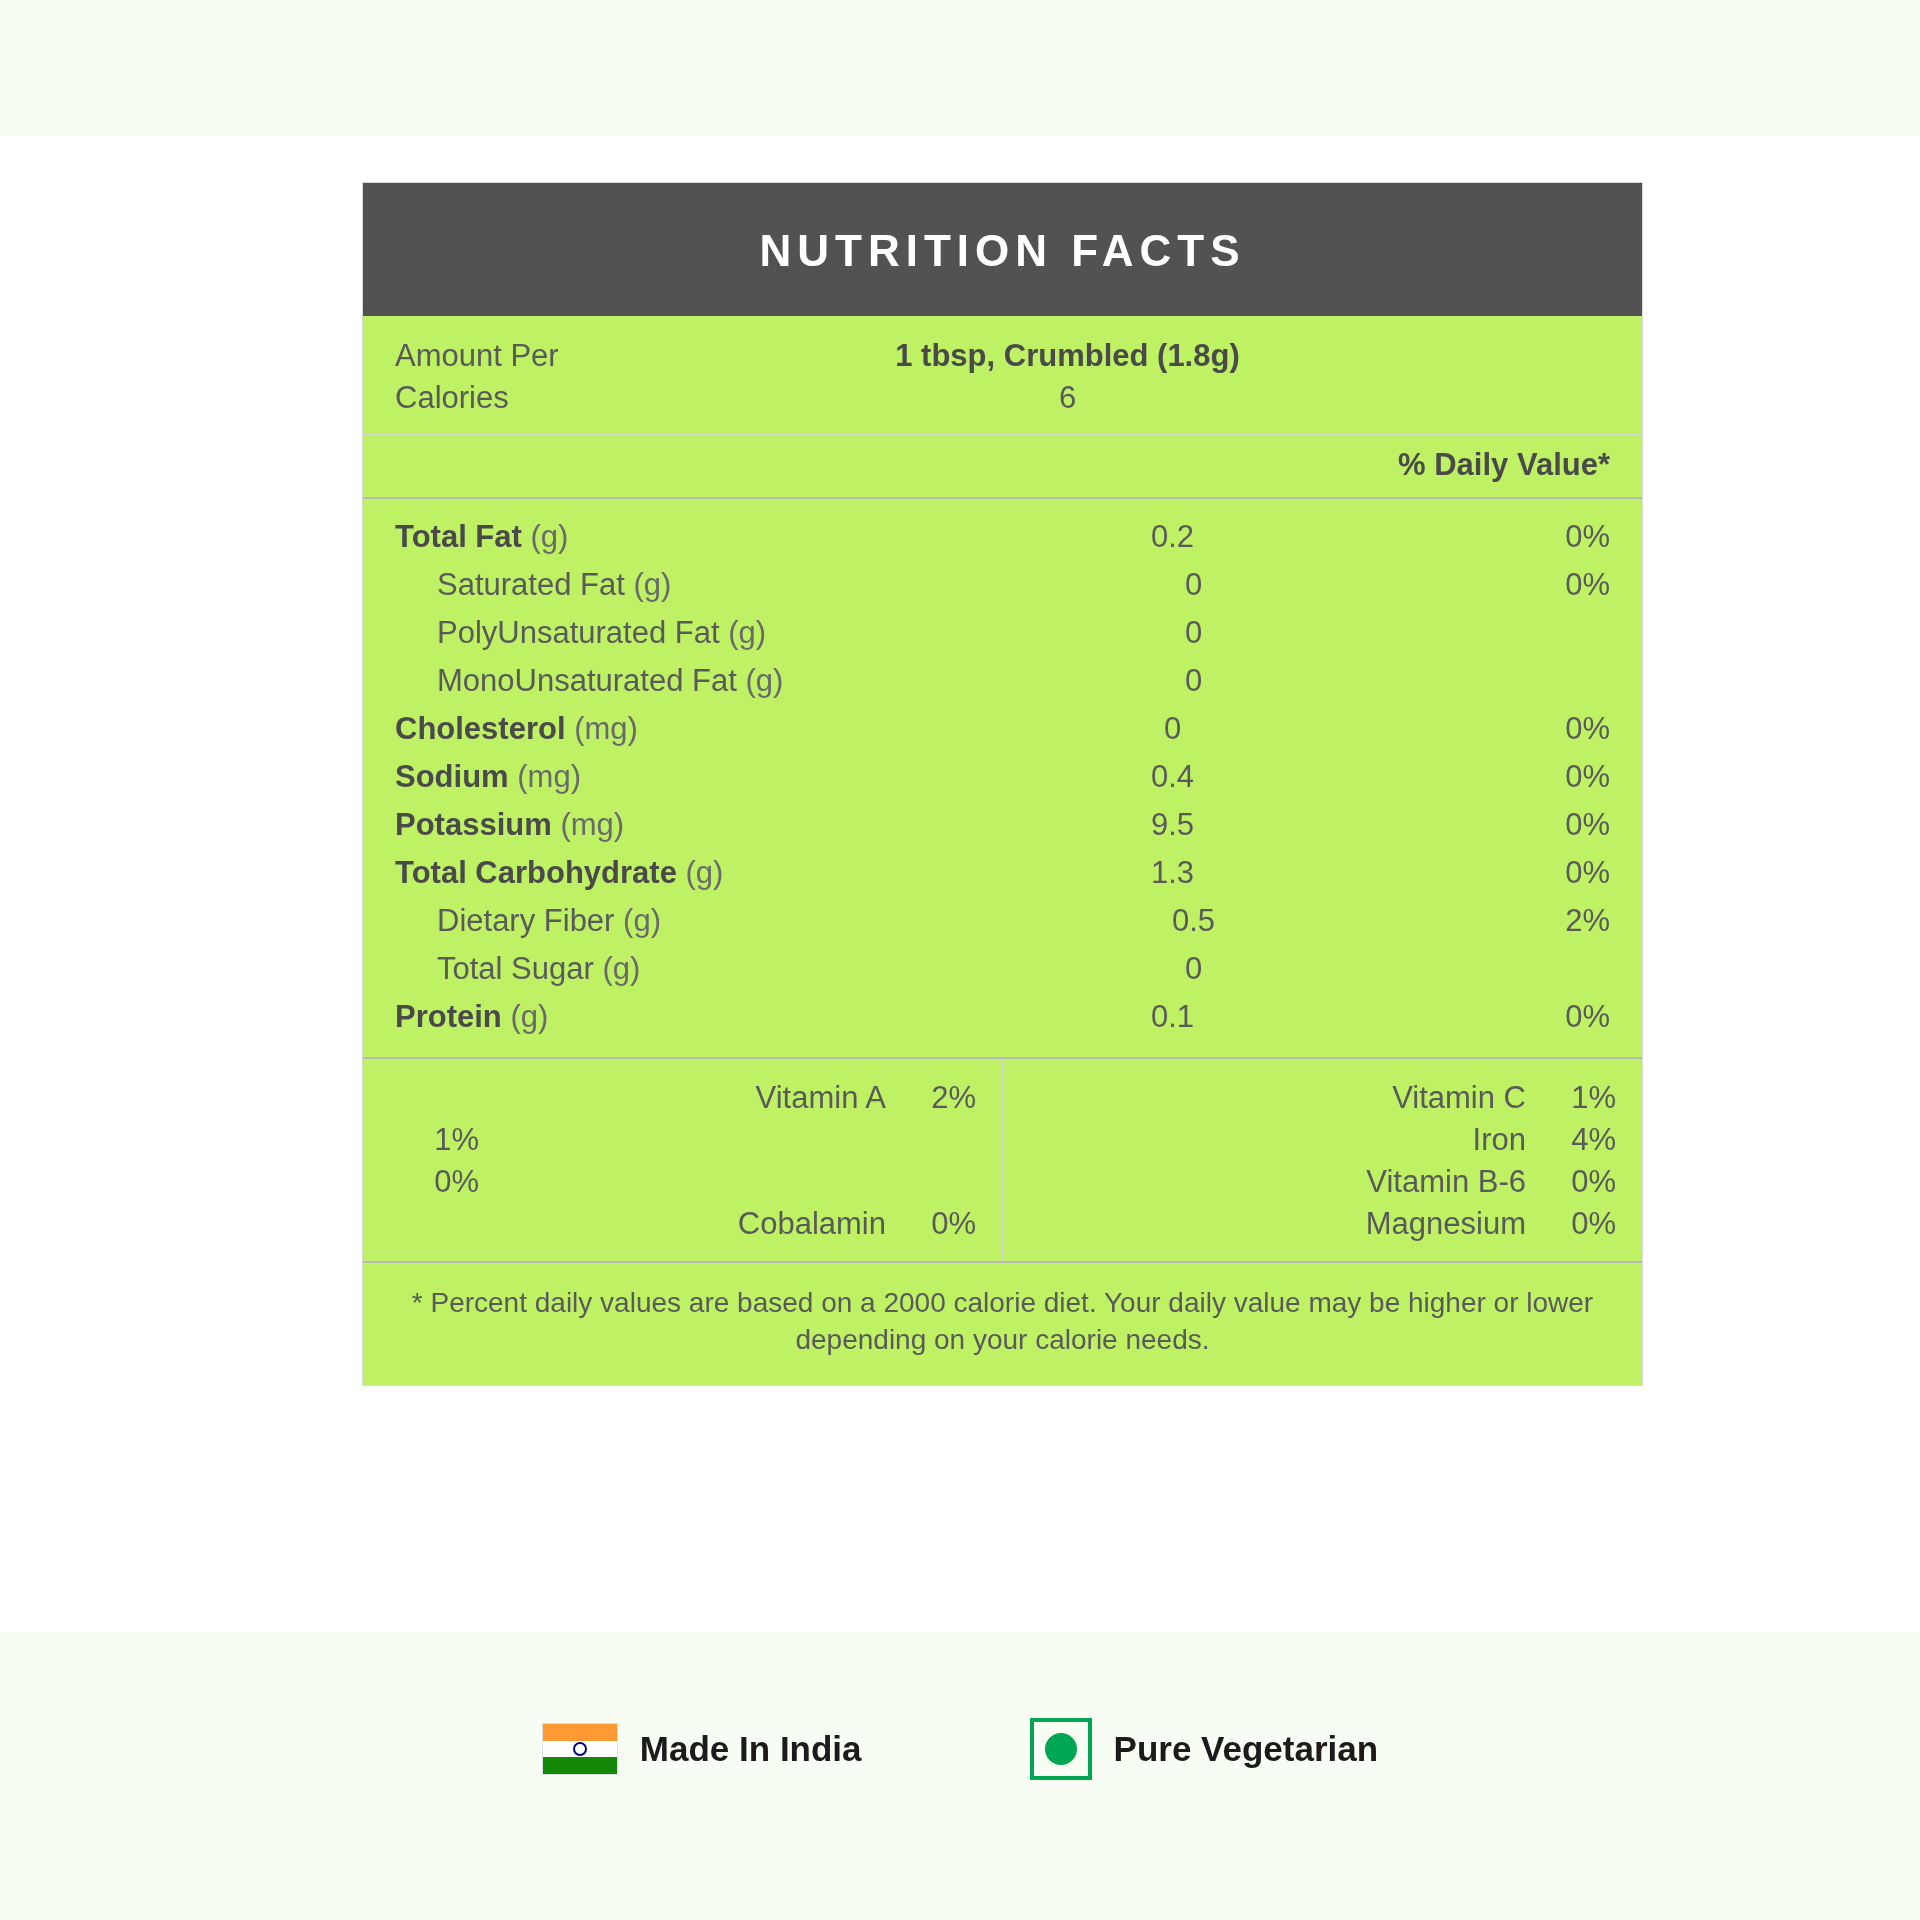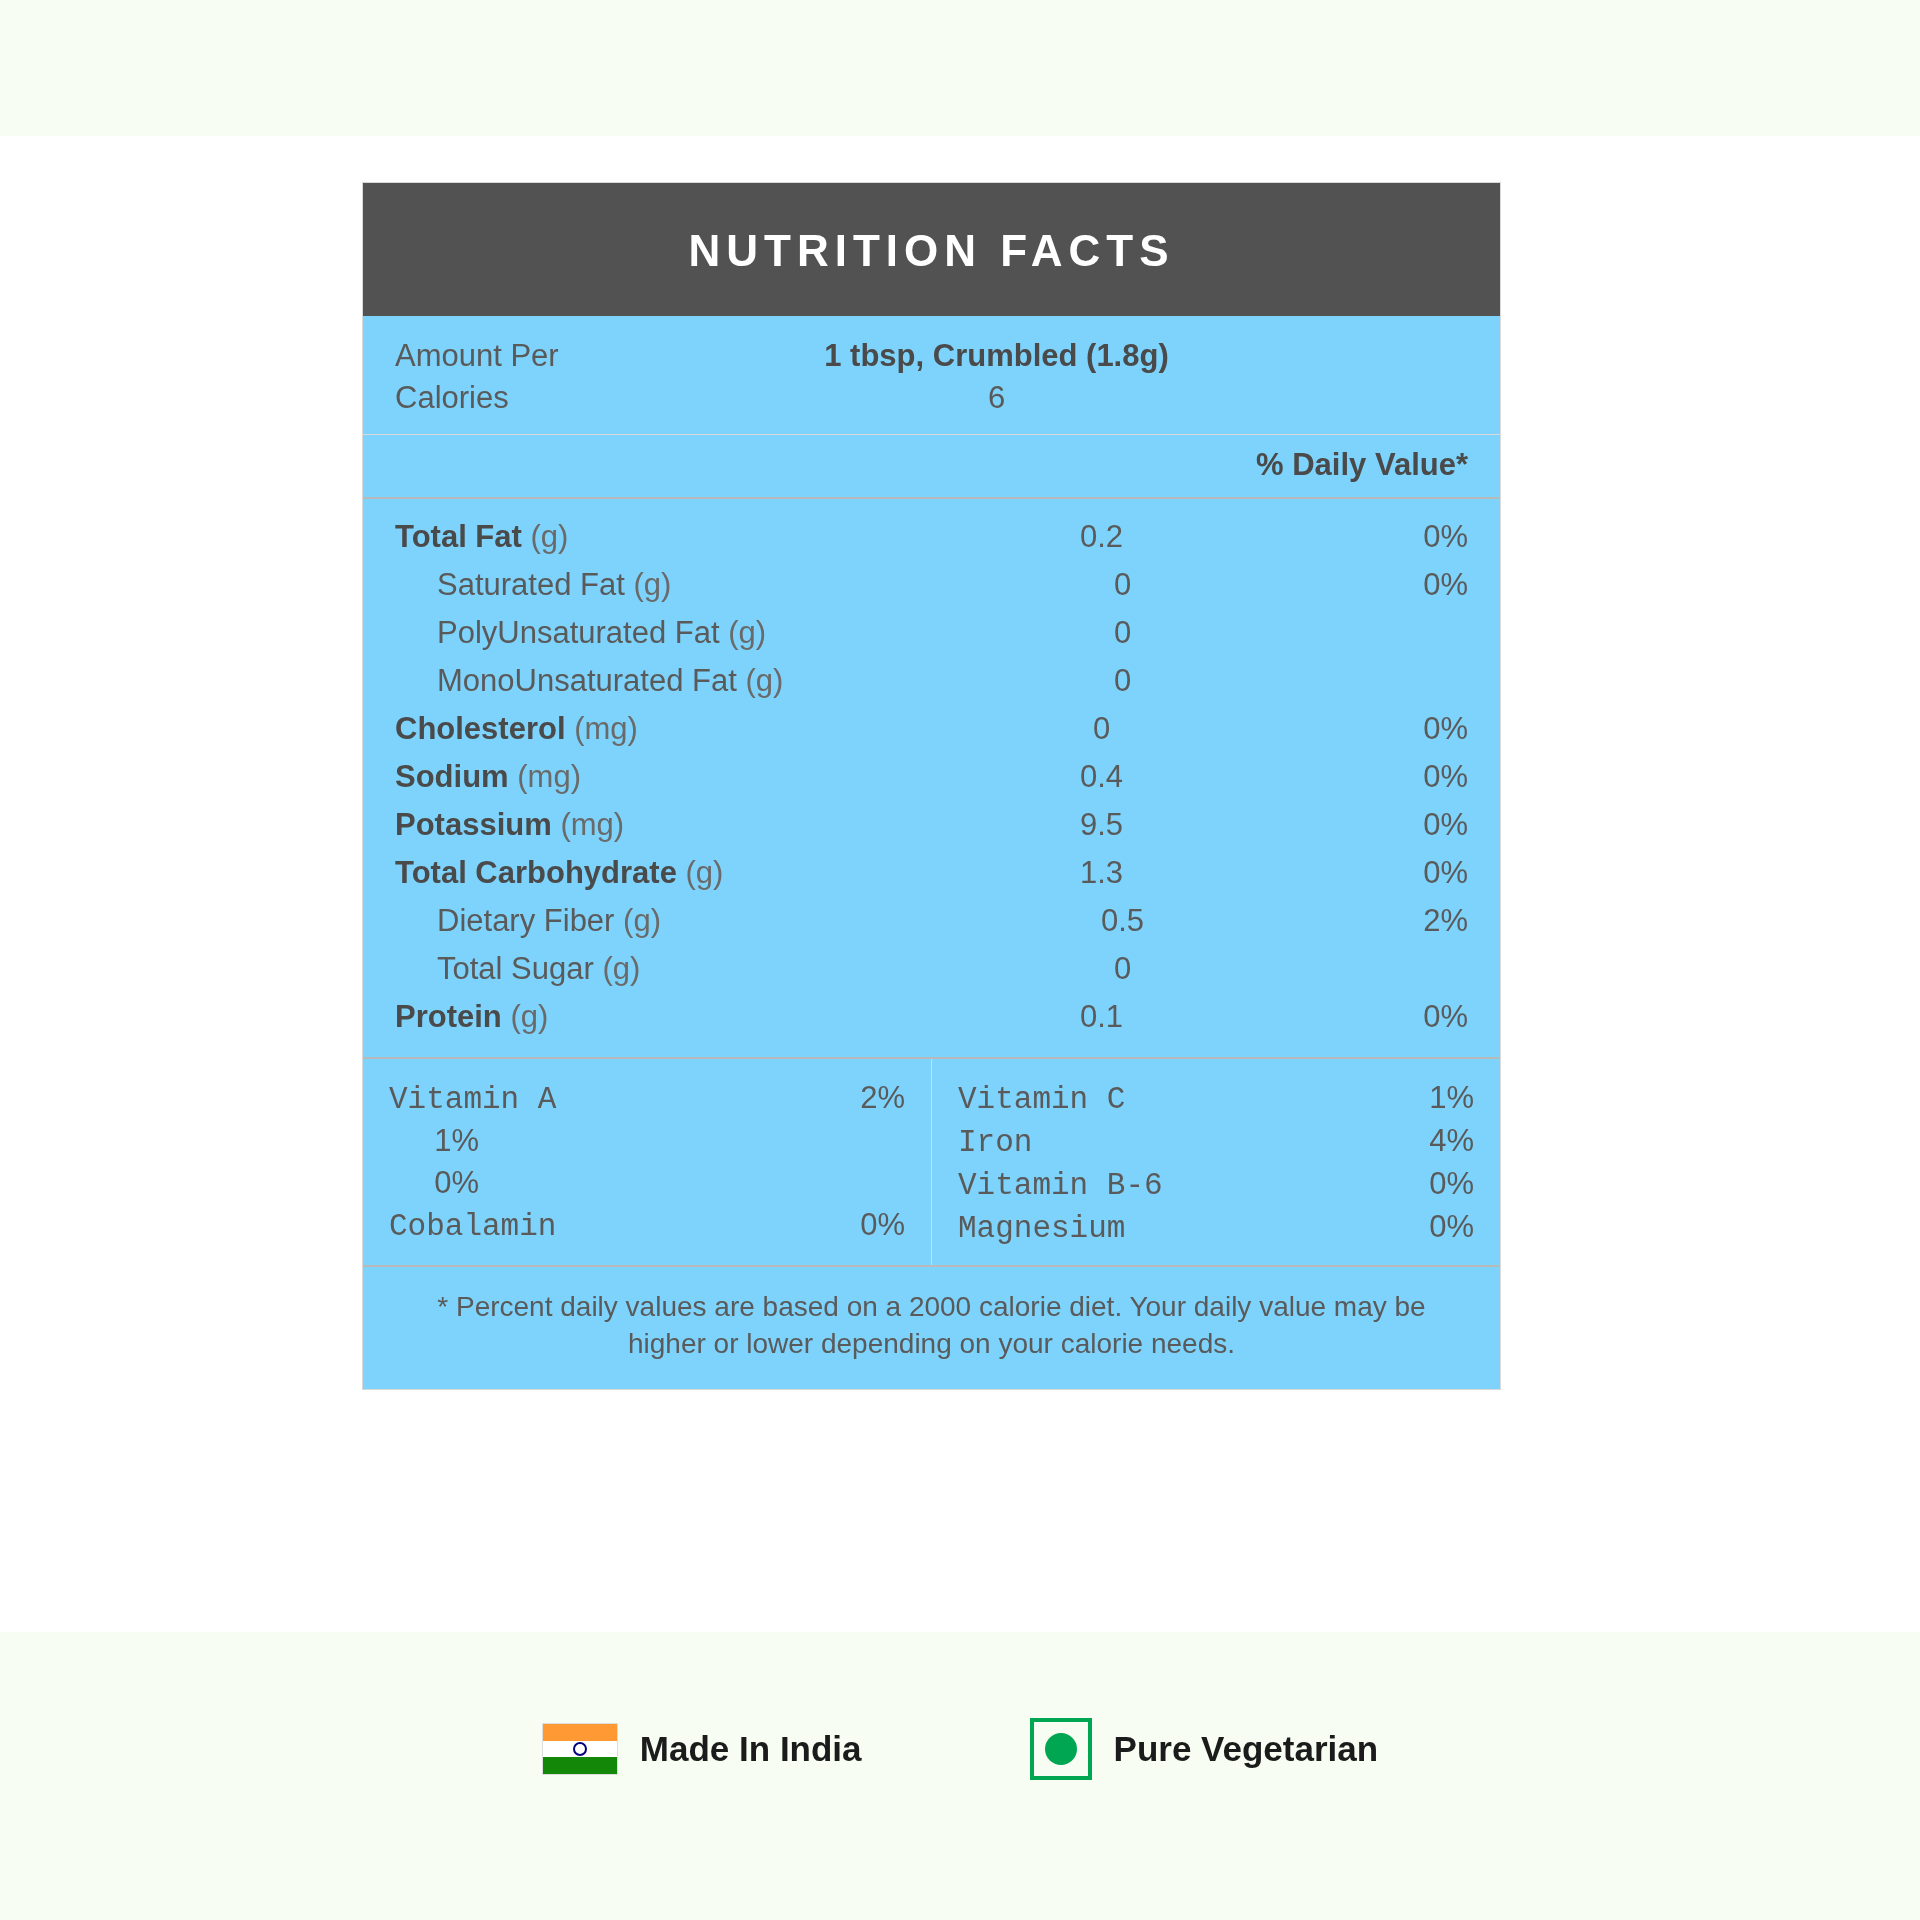--- a/index.html
+++ b/index.html
@@ -25,22 +25,22 @@
     left: 0;
     right: 0;
     top: 136px;
     height: 1496px;
     background: #ffffff;
   }
   .panel {
     position: absolute;
     left: 362px;
     top: 182px;
-    width: 1139px;
-    background: #7dd3fc;
+    width: 1281px;
+    background: #bef264;
     border: 1px solid #d9d9d9;
     box-sizing: border-box;
   }
   .panel-header {
     background: #525252;
     color: #ffffff;
     text-align: center;
     font-size: 44px;
     font-weight: bold;
     letter-spacing: 6px;
@@ -140,23 +140,22 @@
     border-right: 1px solid #d9d9d9;
   }
   .vrow {
     display: flex;
     align-items: baseline;
     justify-content: space-between;
     font-size: 31px;
     padding: 3px 0;
   }
   .vname {
-    text-align: left;
+    text-align: right;
     flex: 1;
-    font-family: Liberation Mono, monospace;
   }
   .vval {
     flex: 0 0 90px;
     text-align: right;
   }
 
   .footnote {
     border-top: 2px solid #b9b9b9;
     padding: 22px 46px 26px 46px;
     text-align: center;

